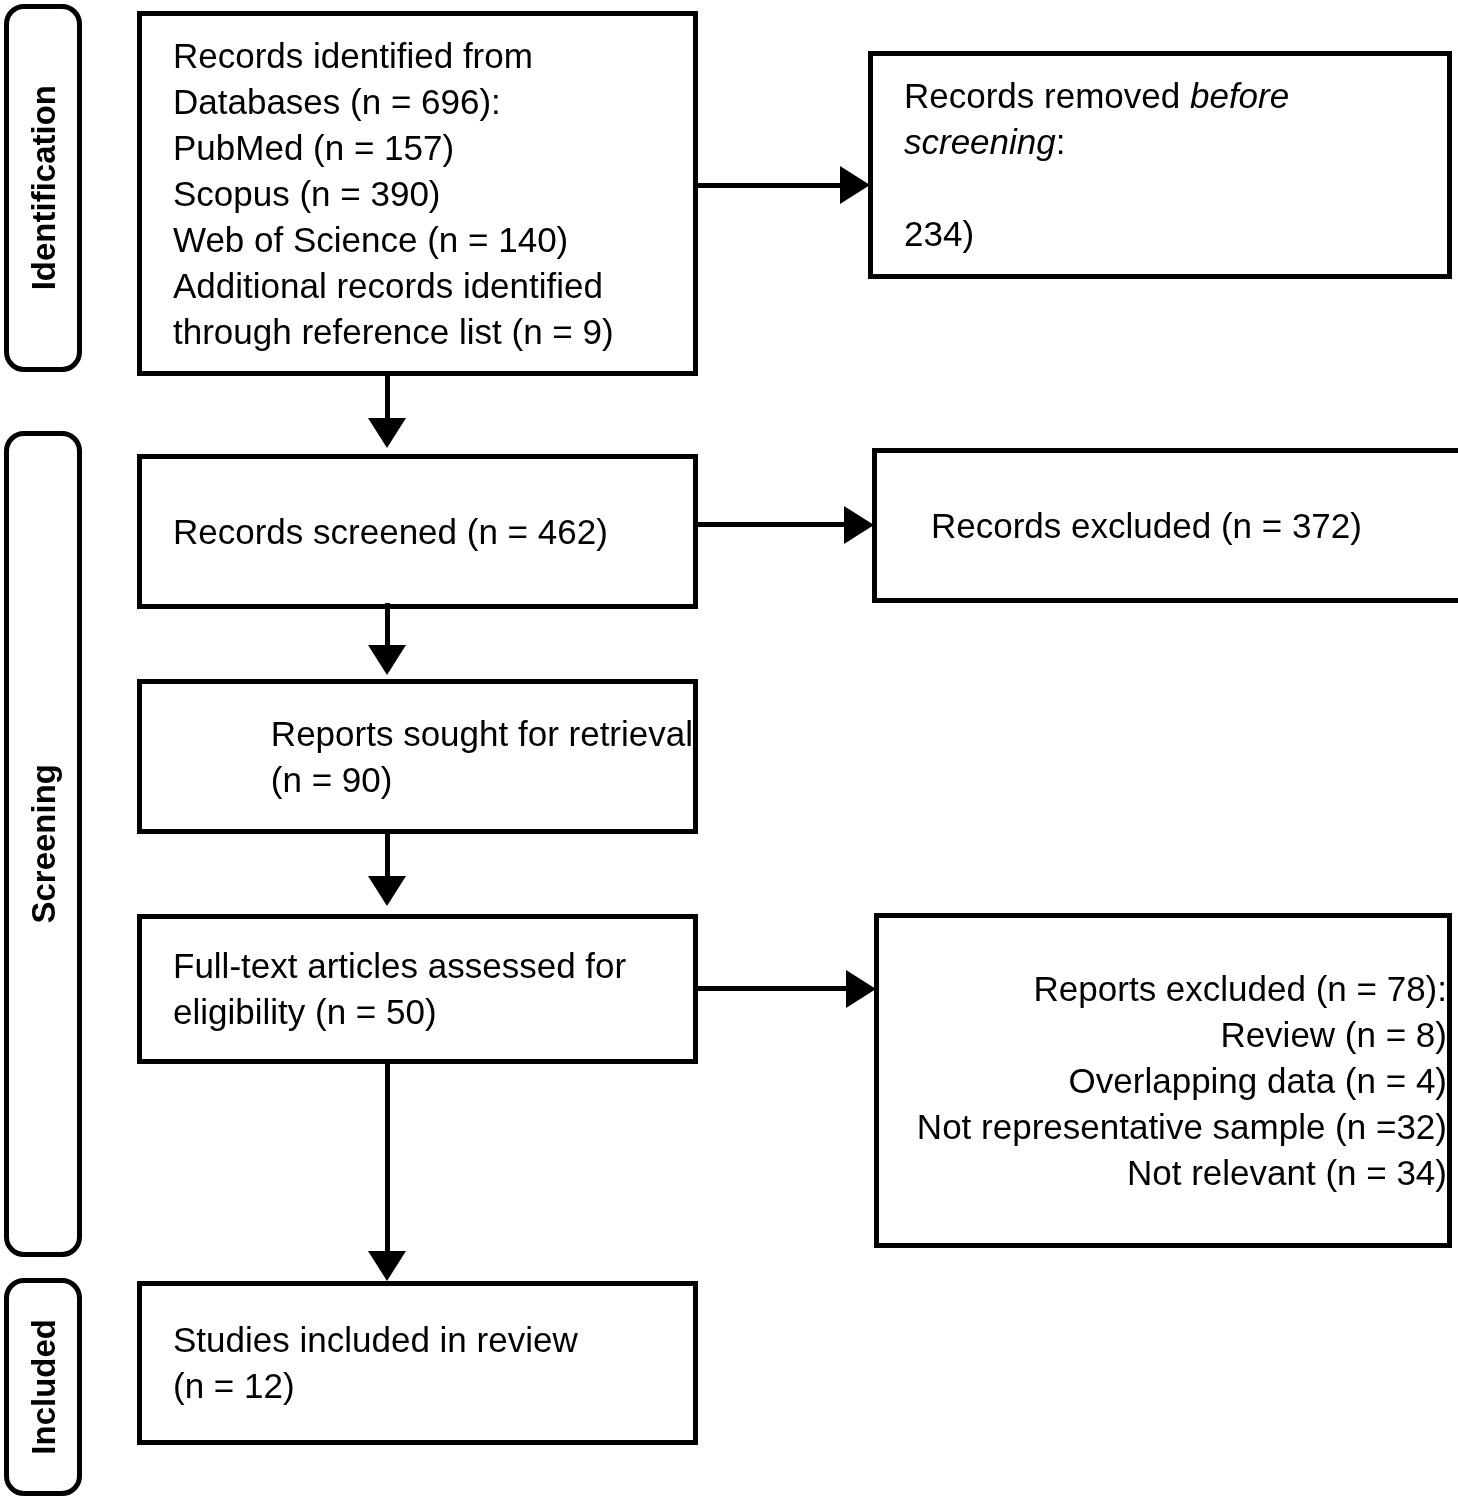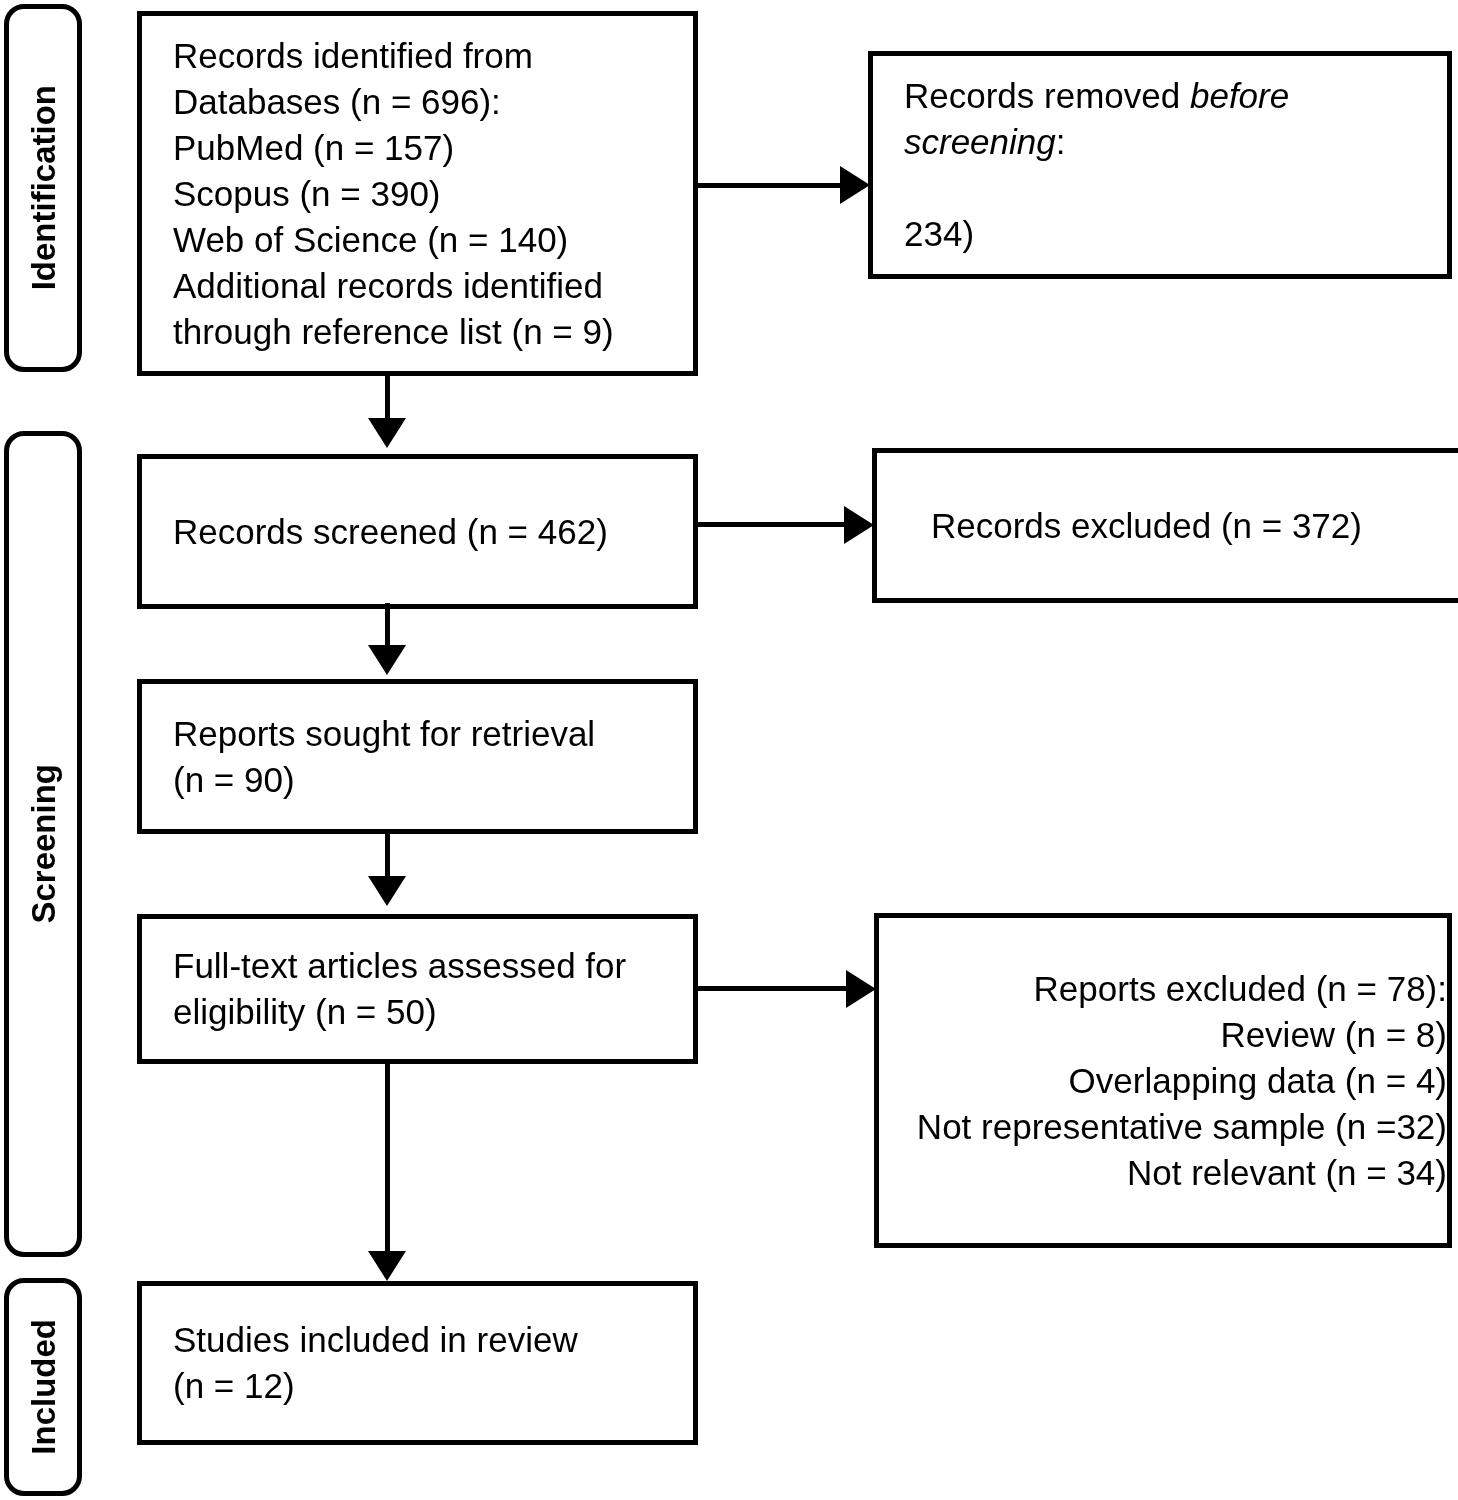--- a/index.html
+++ b/index.html
@@ -136,21 +136,21 @@
   <div class="box" style="left:872px; top:448px; width:632px; height:155px;padding-left:23px;">
     <div class="box-text">Records excluded (n = 372)</div>
   </div>
 
   <div class="hline" style="left:698px; top:522px; width:150px;"></div>
   <div class="arrow-right" style="left:844px; top:506px;"></div>
 
   <div class="vline" style="left:385px; top:603px; width:5px; height:47px;"></div>
   <div class="arrow-down" style="left:368px; top:645px;"></div>
 
-  <div class="box" style="left:137px; top:679px; width:561px; height:155px;">
+  <div class="box" style="left:137px; top:679px; width:561px; height:155px;align-items:flex-end;">
     <div class="box-text">Reports sought for retrieval
 (n = 90)</div>
   </div>
 
   <div class="vline" style="left:385px; top:834px; width:5px; height:47px;"></div>
   <div class="arrow-down" style="left:368px; top:876px;"></div>
 
   <div class="box" style="left:137px; top:914px; width:561px; height:150px;">
     <div class="box-text">Full-text articles assessed for
 eligibility (n = 50)</div>

